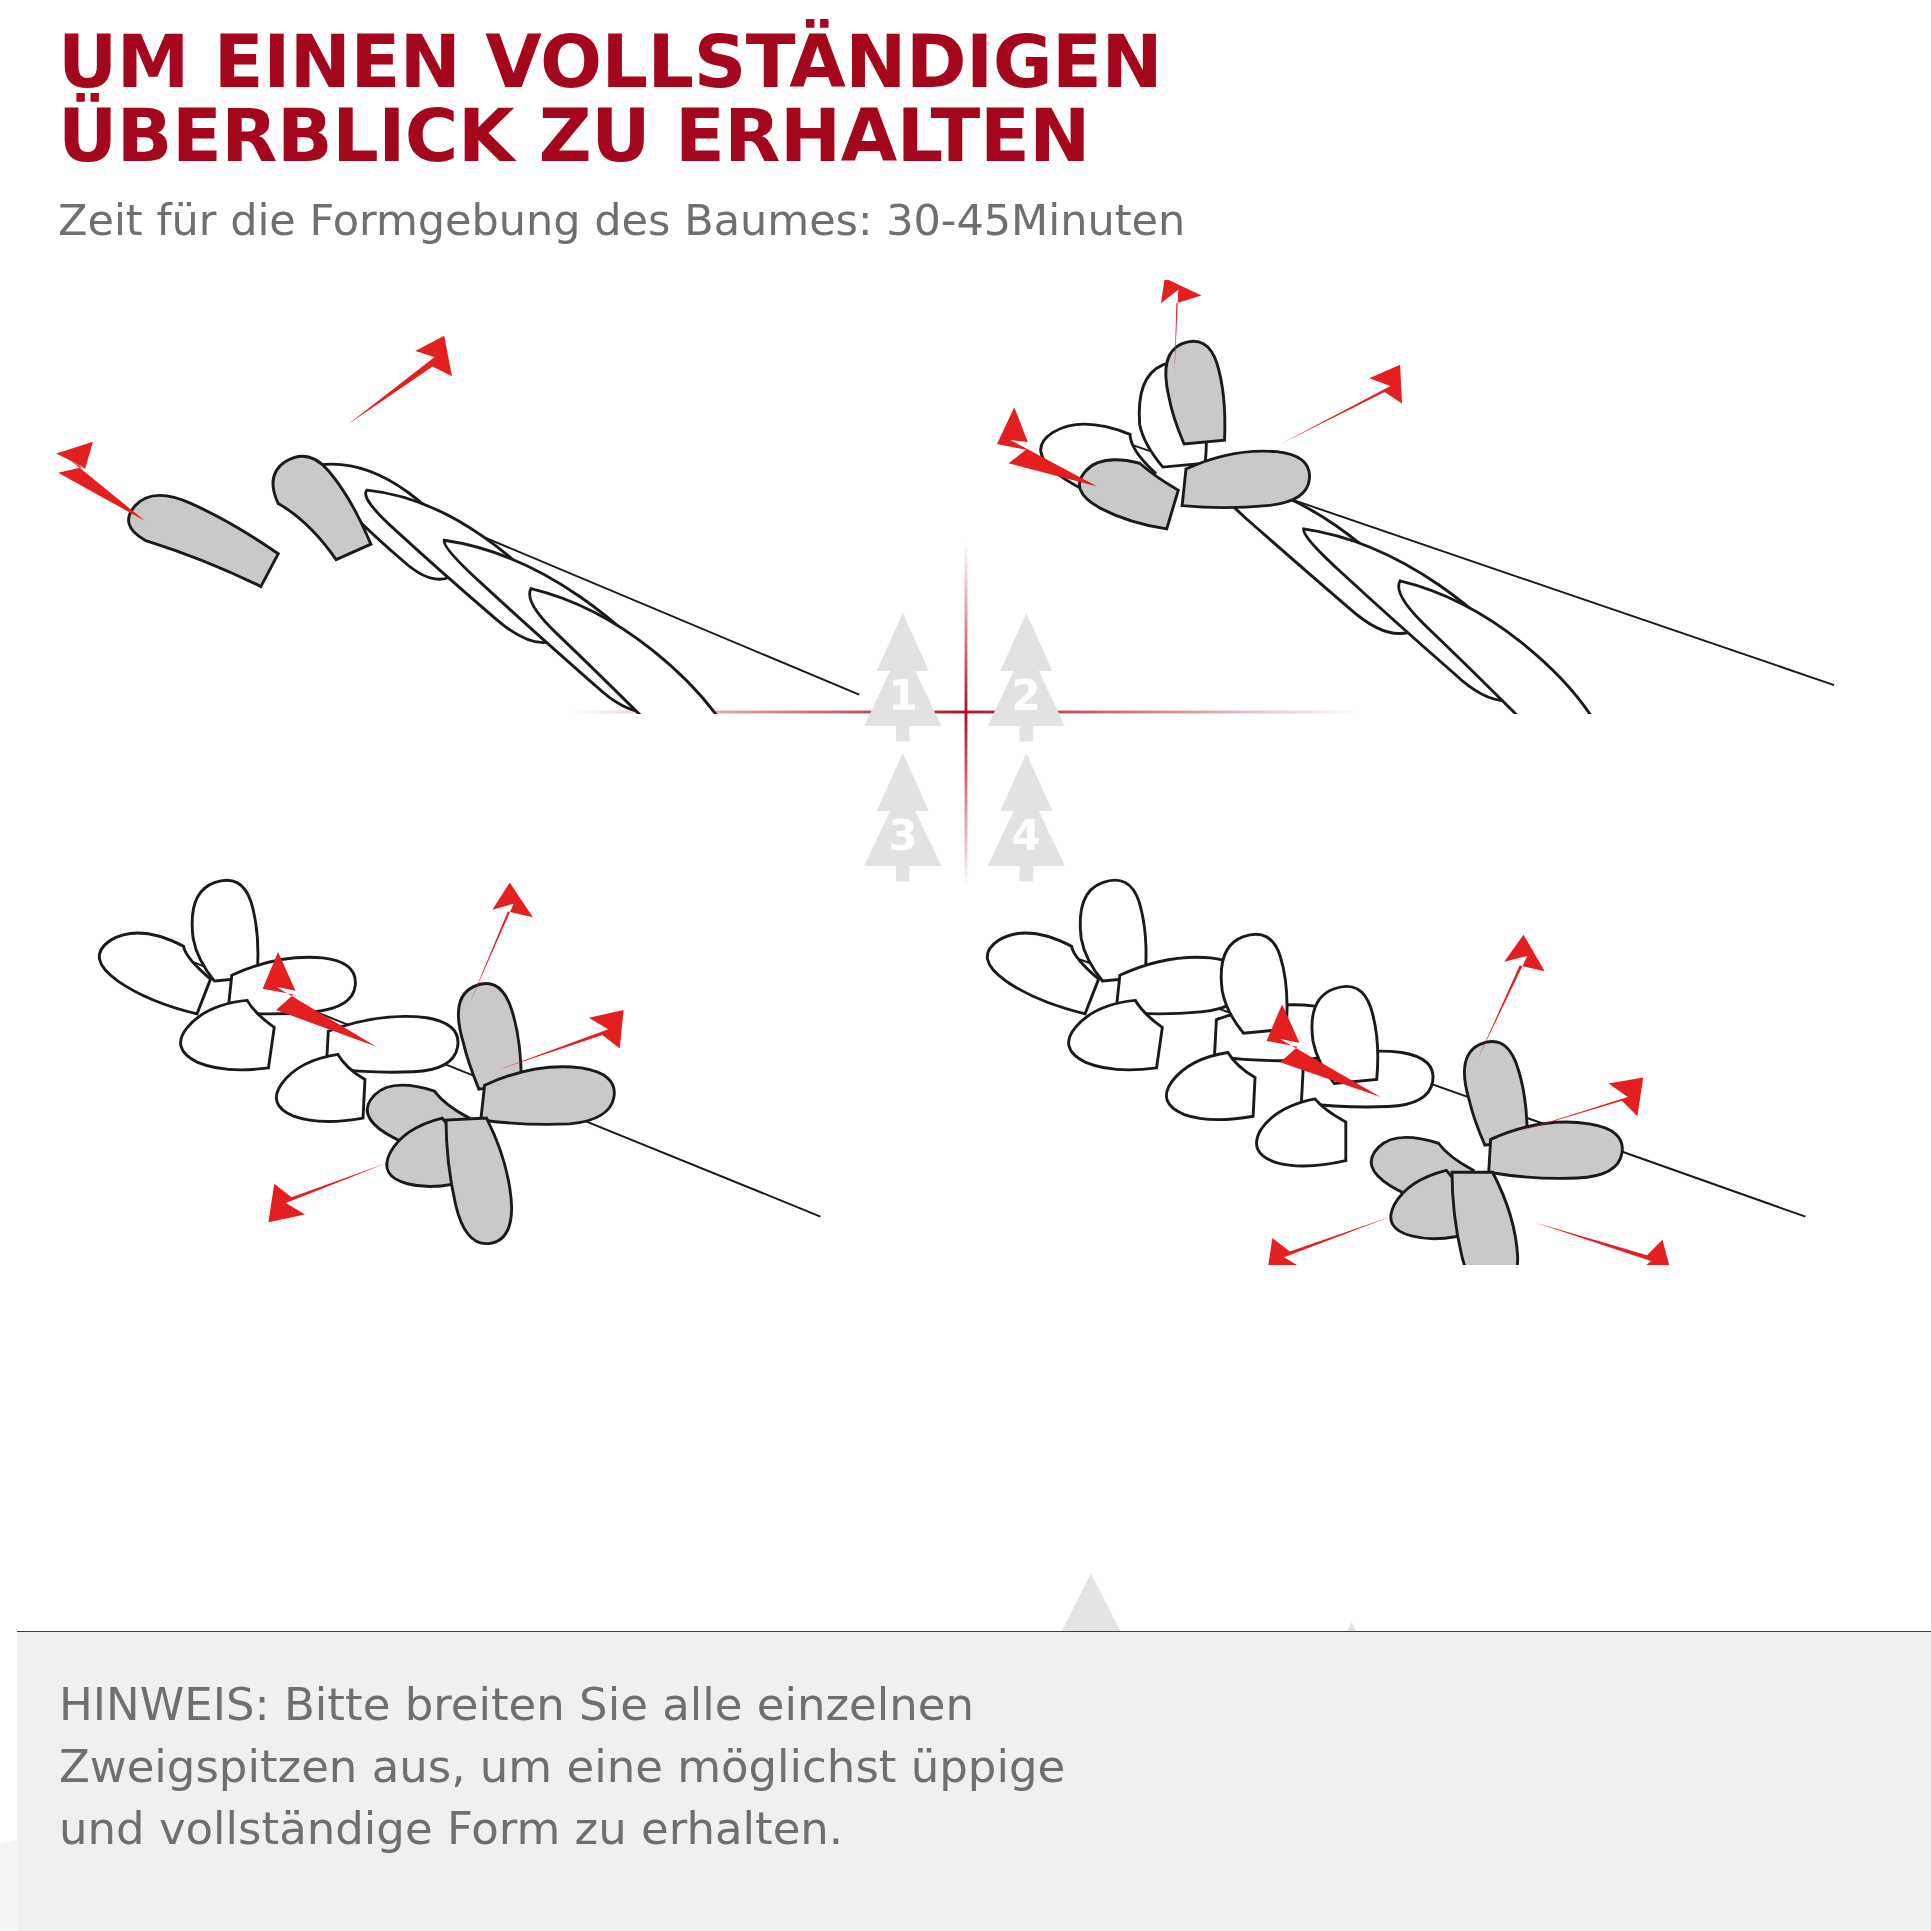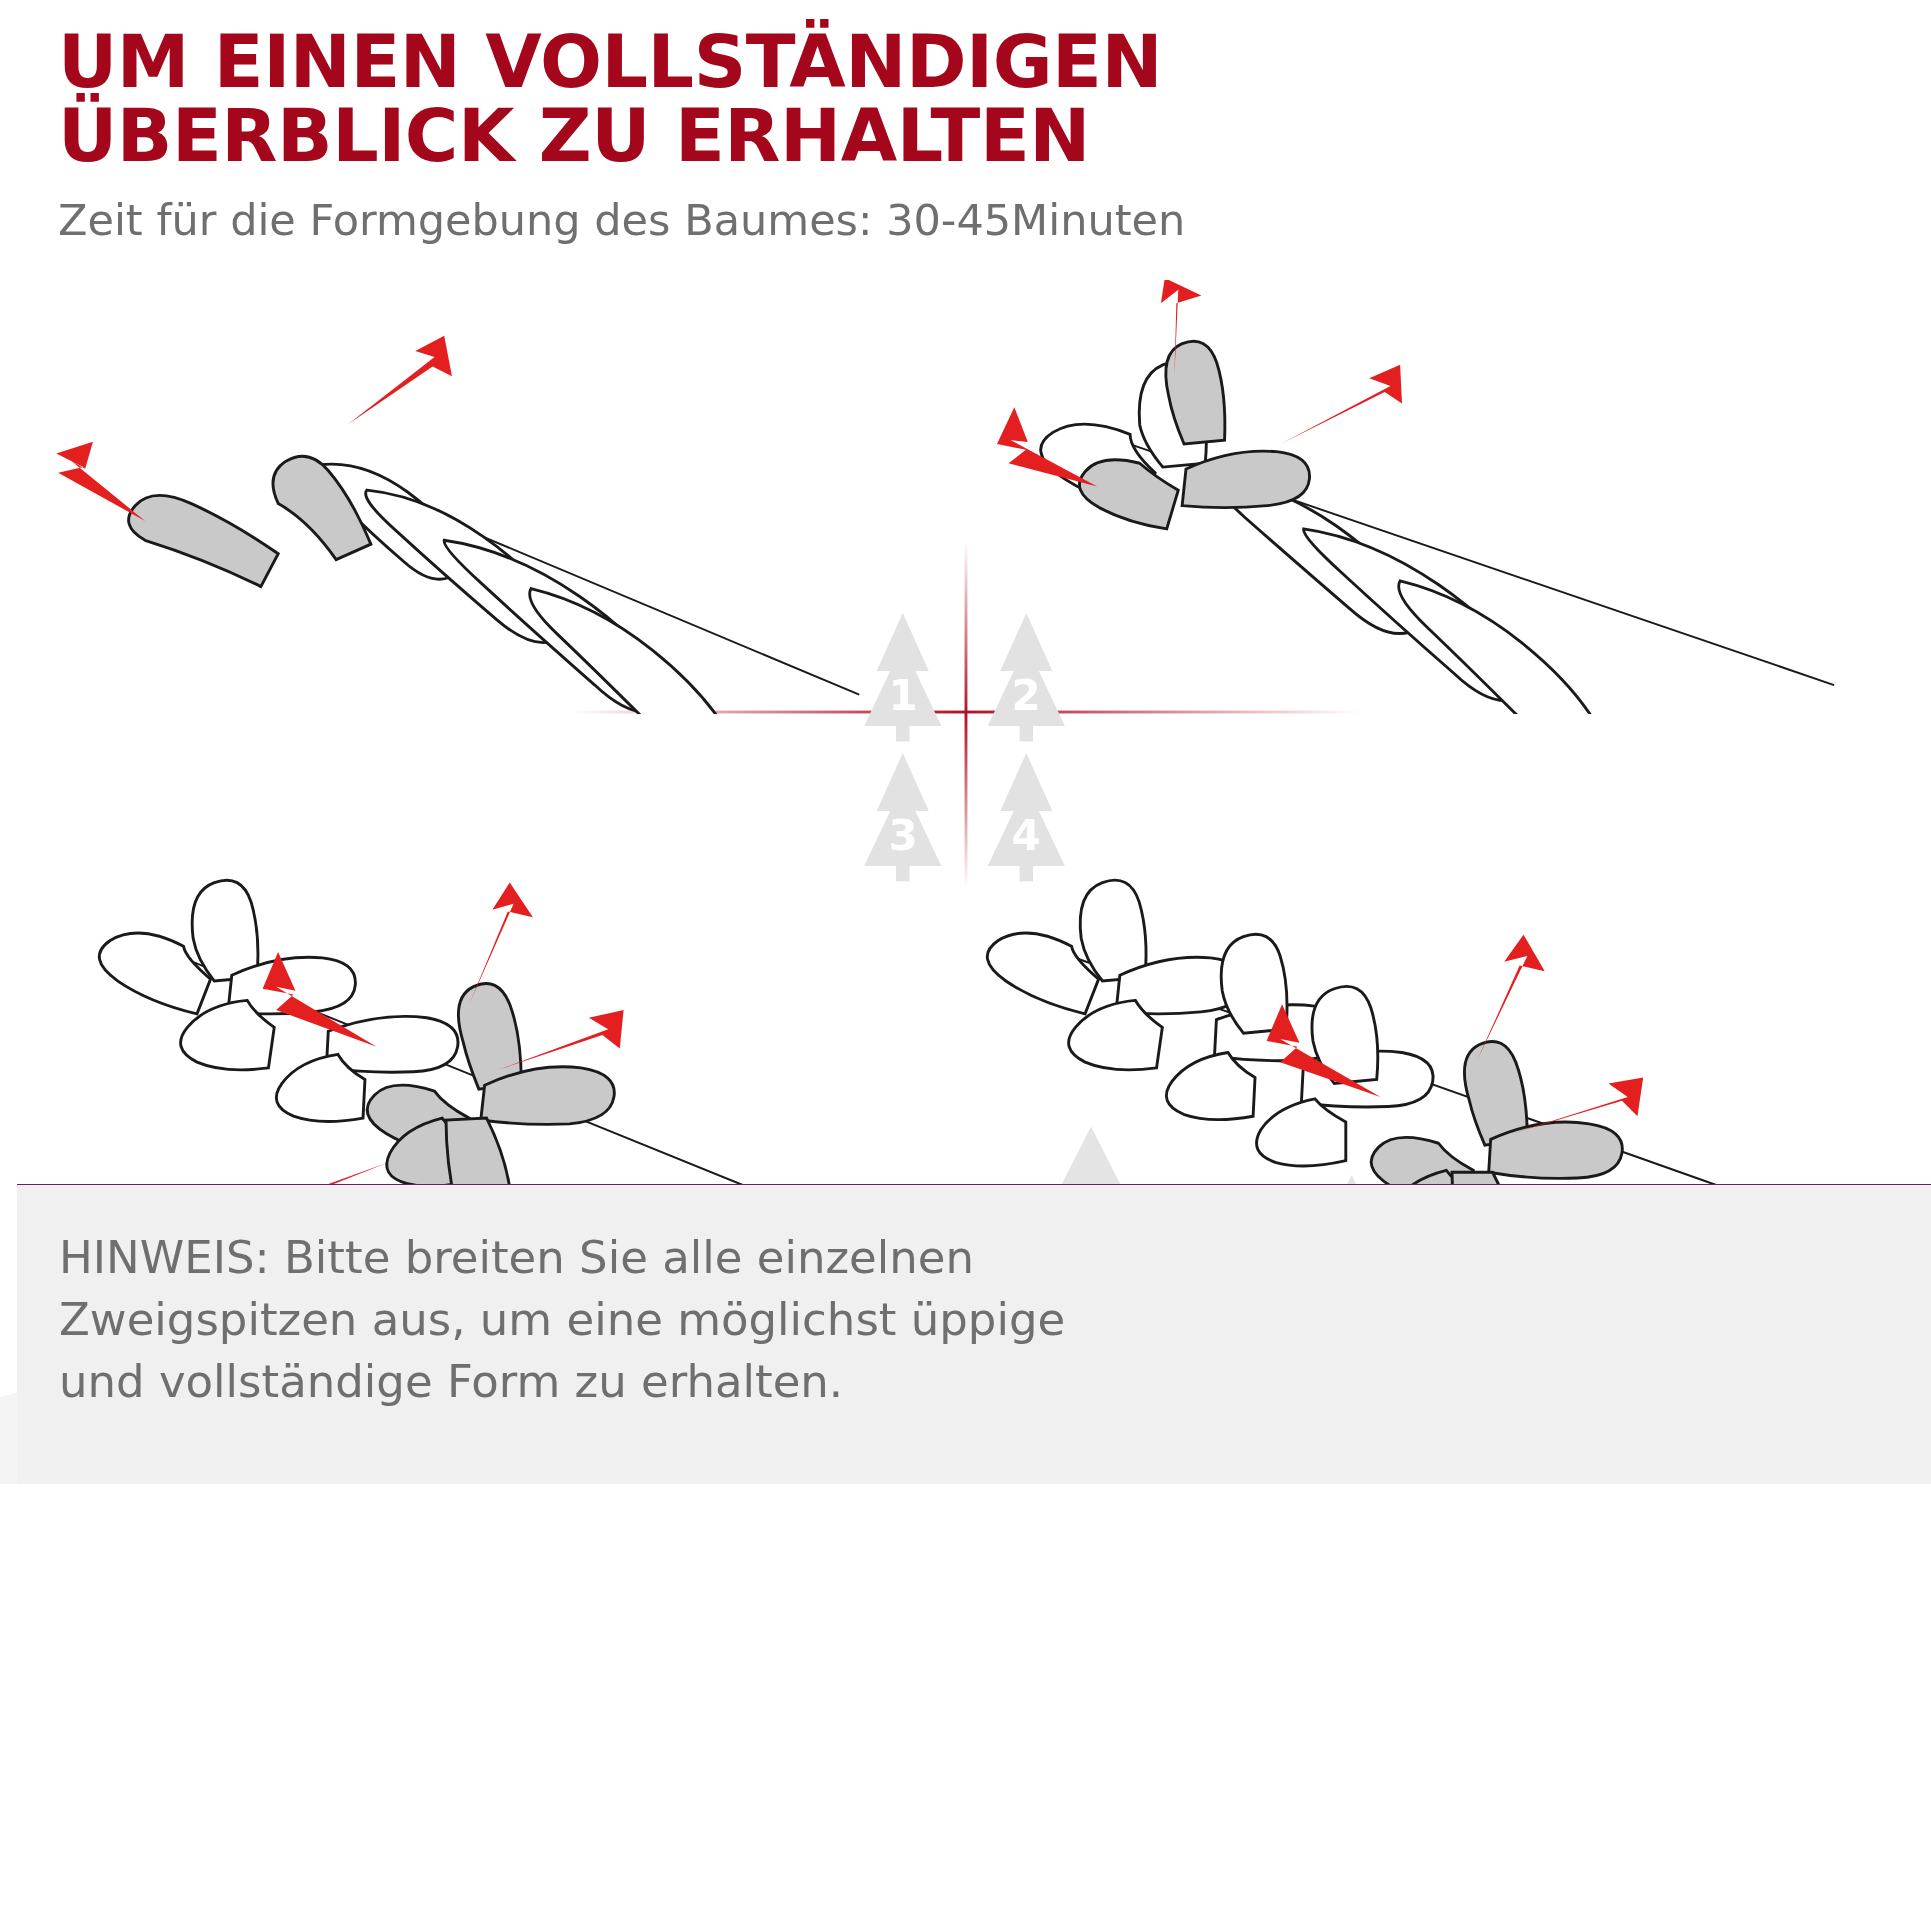--- a/index.html
+++ b/index.html
@@ -3,21 +3,21 @@
 <meta charset="utf-8">
 <style>
   html,body{margin:0;padding:0;}
   body{
     width:1931px;height:1931px;
     background:#ffffff;
     font-family:"DejaVu Sans","Liberation Sans",sans-serif;
     overflow:hidden;
     position:relative;
   }
-  .page{position:relative;width:1931px;height:1484px;overflow:hidden;background:#fff;}
+  .page{position:relative;width:1931px;height:1931px;overflow:hidden;background:#fff;}
 
   
   .header{position:absolute;left:58px;top:25px;width:1815px;}
   .title{
     color:#a4071c;
     font-weight:bold;
     font-size:73px;
     line-height:1.02;
     letter-spacing:-0.5px;
     margin:0;

